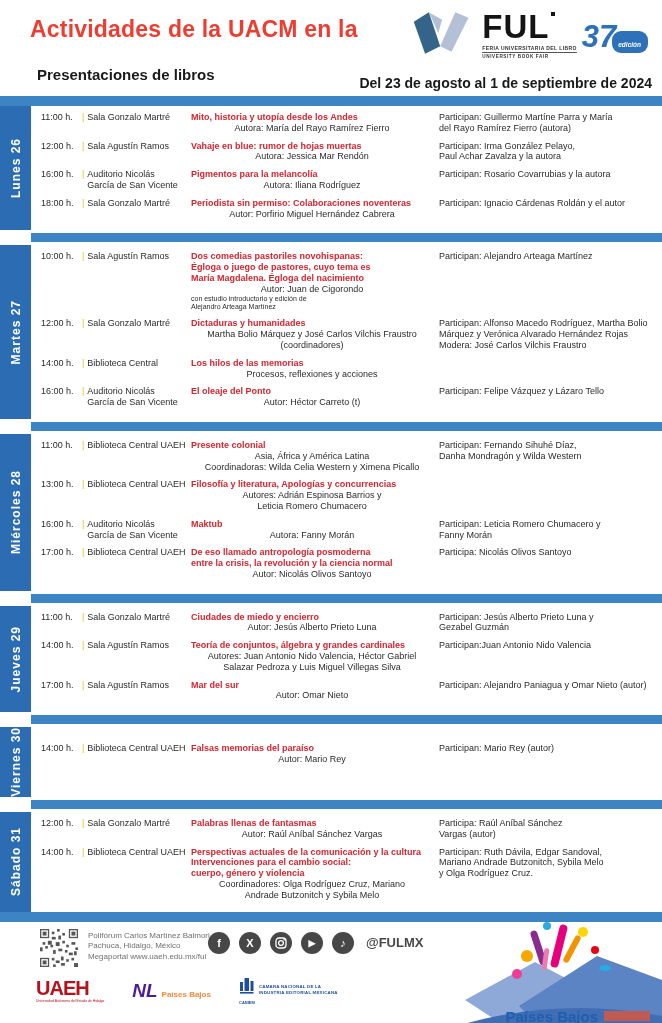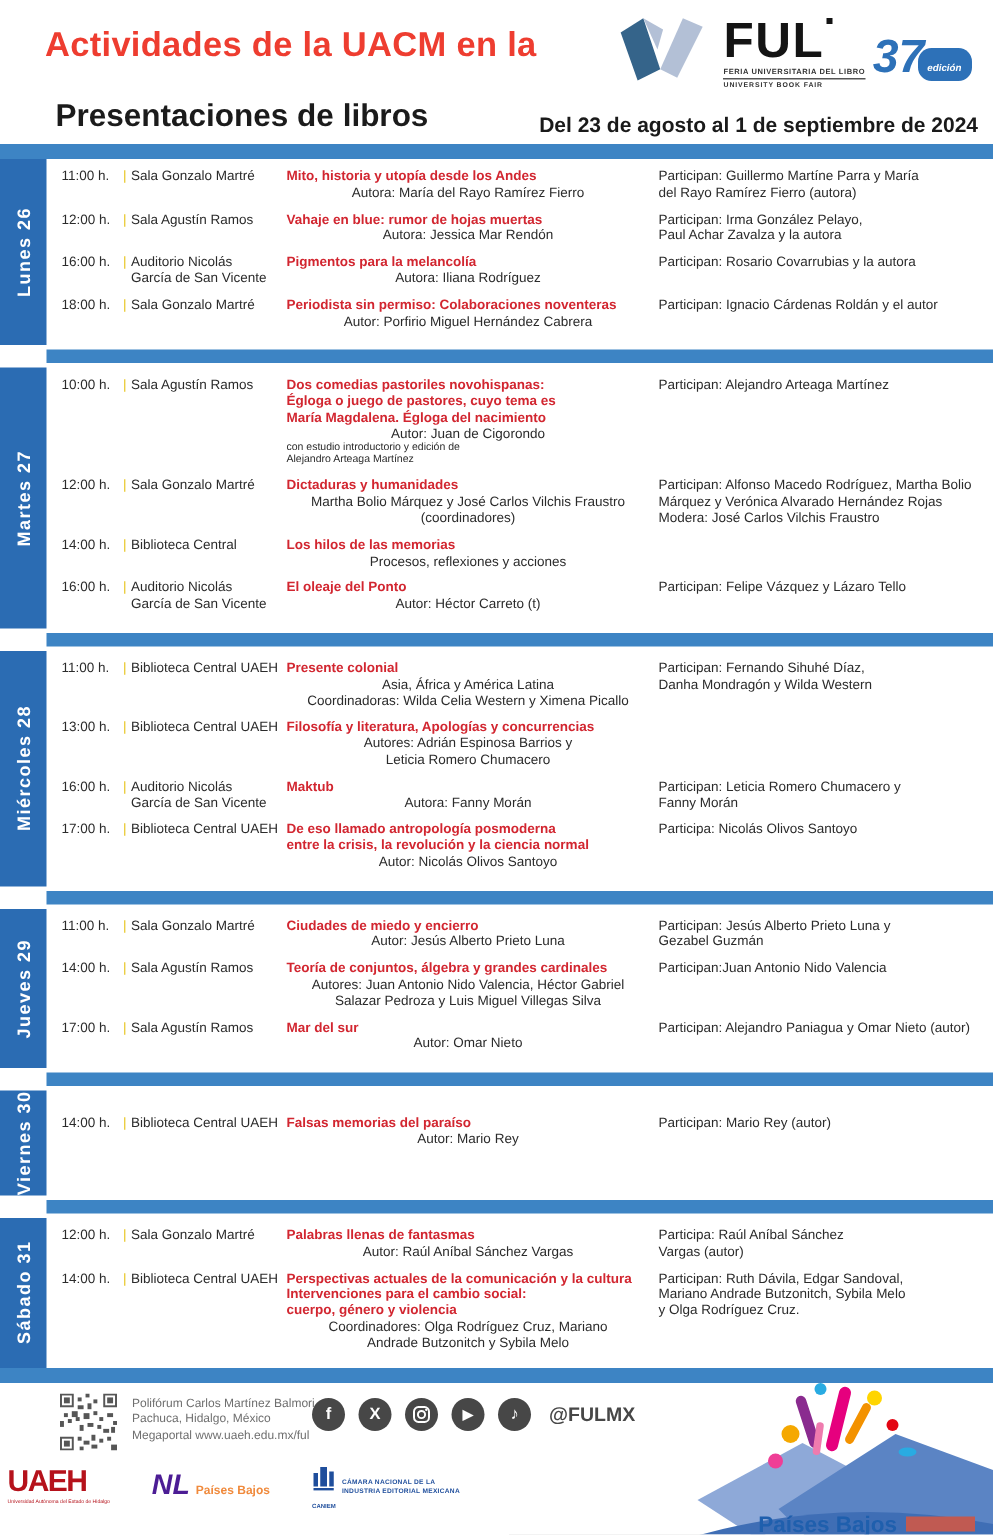--- a/index.html
+++ b/index.html
@@ -1,21 +1,21 @@
 <!DOCTYPE html>
 <html><head>
 <meta charset="utf-8">
 <style>
   html,body{margin:0;padding:0;background:#e9e9e9;}
   .page{width:662px;height:1023px;margin:0 auto;background:#fff;position:relative;
         font-family:"Liberation Sans",sans-serif;display:flex;flex-direction:column;overflow:hidden;}
   
   .header{height:96px;position:relative;flex:none;}
   .h-title{position:absolute;left:30px;top:16px;font-size:23px;font-weight:800;color:#ee3d30;letter-spacing:.2px;}
-  .h-sub{position:absolute;left:37px;top:66px;font-size:21px;font-weight:800;color:#1b1b1b;}
+  .h-sub{position:absolute;left:37px;top:66px;font-size:15px;font-weight:800;color:#1b1b1b;}
   .logo-area{position:absolute;right:14px;top:8px;display:flex;align-items:center;}
   .ful-block{margin-left:6px;position:relative;}
   .ful-name{font-size:33px;font-weight:900;color:#141414;letter-spacing:1px;line-height:1;}
   .ful-reg{display:inline-block;width:4px;height:4px;background:#141414;vertical-align:top;margin-top:2px;margin-left:1px;}
   .ful-tag1{font-size:5px;font-weight:700;color:#333;letter-spacing:.4px;border-bottom:1px solid #555;padding-bottom:1px;margin-top:2px;}
   .ful-tag2{font-size:4.6px;font-weight:700;color:#333;letter-spacing:.6px;margin-top:1px;}
   .ed-block{display:flex;align-items:flex-start;margin-left:5px;margin-top:6px;}
   .ed-num{font-size:31px;font-weight:900;font-style:italic;color:#2d71b8;line-height:1;}
   .ed-cloud{margin-left:-4px;margin-top:10px;position:relative;background:#2d71b8;border-radius:9px;padding:2px 7px 2px 6px;}
   .ed-word{font-size:6.5px;font-style:italic;color:#fff;font-weight:700;}
@@ -39,21 +39,21 @@
   .note{font-size:7px;line-height:1.2;white-space:pre-line;}
   .c3{flex:1;white-space:pre-line;padding-right:2px;}
   
   .footer{flex:1;position:relative;min-height:130px;}
   .qr{position:absolute;left:40px;top:7px;}
   .addr{position:absolute;left:88px;top:9px;font-size:8px;color:#6f6f6f;line-height:1.35;white-space:pre-line;}
   .socials{position:absolute;left:208px;top:10px;display:flex;align-items:center;gap:9px;}
   .sicon{width:22px;height:22px;border-radius:50%;background:#474747;color:#fff;display:flex;align-items:center;justify-content:center;font-size:11px;font-weight:700;flex:none;}
   .handle{font-size:13px;font-weight:700;color:#474747;margin-left:3px;}
   .illus{position:absolute;right:0;top:0;}
-  .logos1{position:absolute;left:5px;top:54px;display:flex;align-items:center;gap:28px;}
+  .logos1{position:absolute;left:36px;top:54px;display:flex;align-items:center;gap:28px;}
   .uaeh-name{font-size:20px;font-weight:900;color:#b5121b;letter-spacing:-1px;line-height:1;}
   .uaeh-sub{font-size:3.4px;color:#b5121b;margin-top:1px;white-space:nowrap;}
   .nl-logo{display:flex;align-items:baseline;gap:4px;}
   .nl-mark{font-size:19px;font-weight:900;font-style:italic;color:#4c1d95;line-height:1;}
   .nl-label{font-size:8px;font-weight:700;color:#f08a3c;}
   .caniem{display:flex;align-items:center;gap:4px;}
   .caniem-txt{font-size:4.4px;font-weight:700;color:#1f4e9c;width:86px;line-height:1.3;letter-spacing:.2px;}
   .caniem-name{font-size:4px;font-weight:700;color:#1f4e9c;text-align:center;margin-top:1px;}
   .honor{position:absolute;right:12px;top:86px;}
   .hrow{display:flex;justify-content:flex-end;align-items:center;gap:6px;margin-bottom:3px;}

